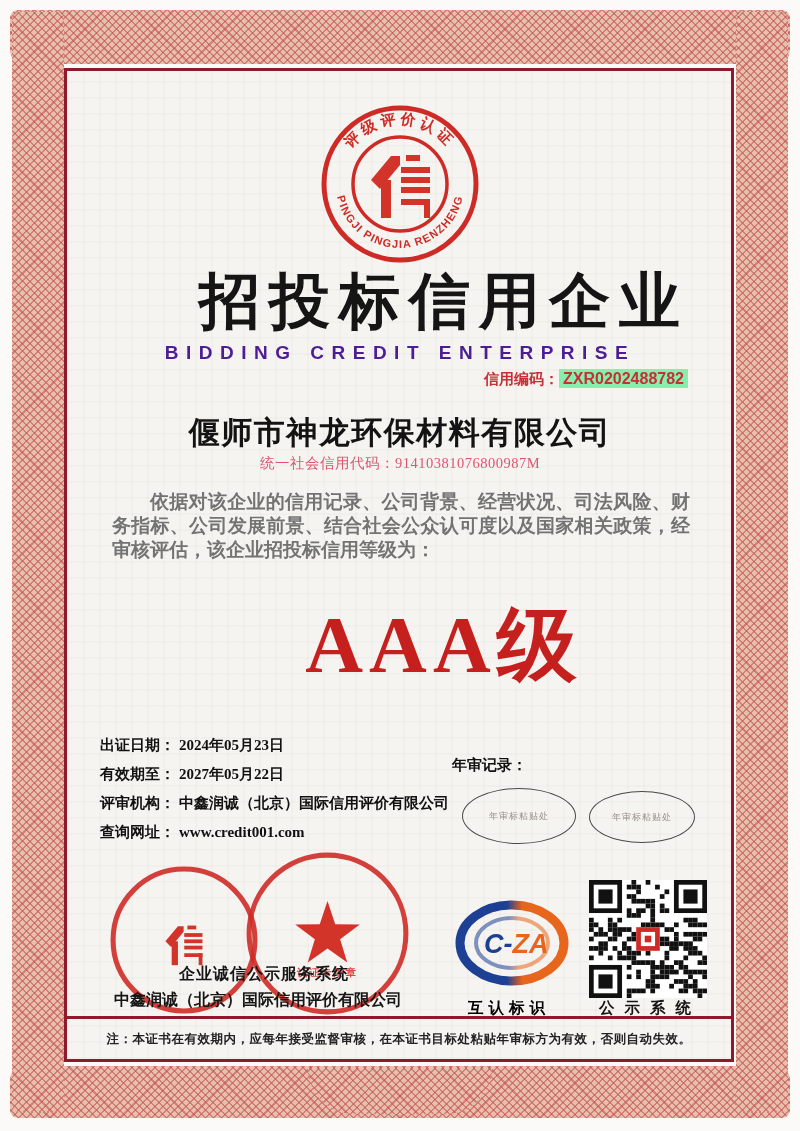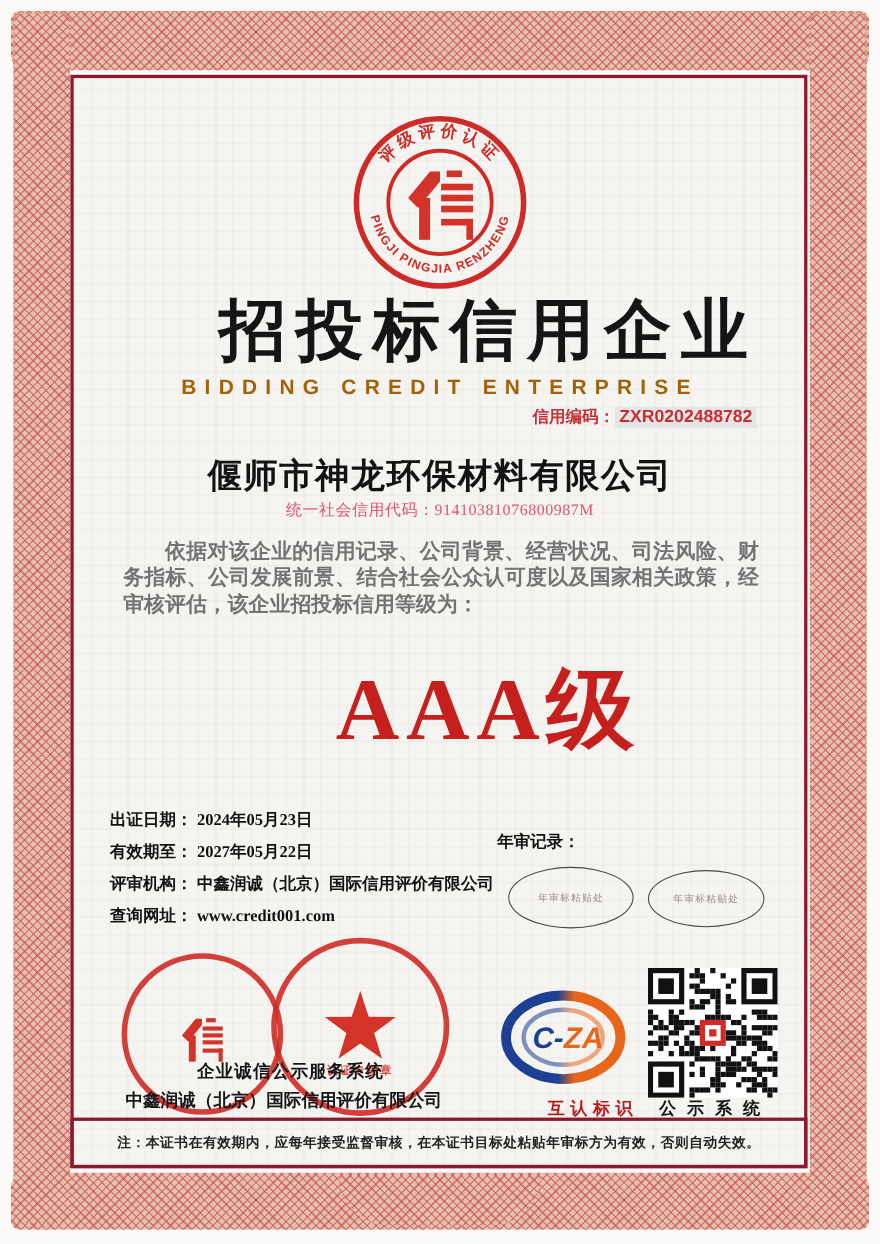--- a/index.html
+++ b/index.html
@@ -44,28 +44,28 @@
   
   .badge{position:absolute;left:320px;top:102px;width:160px;height:164px;}
   
   .title{
     position:absolute;left:0;top:268px;width:100%;text-align:center;
     font-size:61px;font-weight:900;letter-spacing:9px;color:#151515;line-height:1.1;padding-left:44px;
   }
   .subtitle{
     position:absolute;left:0;top:342px;width:100%;text-align:center;
     font-family:"Liberation Sans","DejaVu Sans",sans-serif;
-    font-size:19px;font-weight:600;letter-spacing:7.5px;color:#a16207;
+    font-size:19px;font-weight:600;letter-spacing:7.5px;color:#4c1d95;
   }
   .credit-line{
     position:absolute;right:112px;top:370px;font-size:15px;font-weight:800;color:#c62f35;
   }
   .credit-line .val{
     font-family:"Liberation Sans","DejaVu Sans",sans-serif;
-    font-size:16px;background:#e5e5e5;padding:1px 4px;color:#c62f35;font-weight:700;
+    font-size:16px;background:#86efac;padding:1px 4px;color:#c62f35;font-weight:700;
   }
   .company{
     position:absolute;left:0;top:412px;width:100%;text-align:center;
     font-size:31px;font-weight:900;color:#131313;letter-spacing:1.5px;
   }
   .uscc{
     position:absolute;left:0;top:454px;width:100%;text-align:center;
     font-size:14.5px;font-weight:400;color:#dd5570;letter-spacing:.5px;
   }
   .body-par{
@@ -90,22 +90,22 @@
   .oval-2{left:589px;top:791px;width:104px;height:50px;}
   .oval span{font-size:9px;color:#979086;letter-spacing:1px;}
   
   .seal1{position:absolute;left:108px;top:864px;z-index:1;}
   .seal2{position:absolute;left:244px;top:850px;z-index:1;}
   .caption1{position:absolute;left:138px;top:964px;width:252px;text-align:center;
     font-size:16px;font-weight:900;color:#161616;z-index:2;letter-spacing:1px;}
   .caption2{position:absolute;left:86px;top:990px;width:344px;text-align:center;
     font-size:16px;font-weight:900;color:#161616;z-index:2;}
   .cza{position:absolute;left:452px;top:898px;}
-  .cza-label{position:absolute;left:440px;top:998px;width:140px;text-align:right;
-    font-size:15.5px;font-weight:900;color:#b91c1c;letter-spacing:5px;}
+  .cza-label{position:absolute;left:468px;top:998px;width:140px;text-align:left;
+    font-size:15.5px;font-weight:900;color:#000000;letter-spacing:5px;}
   .qr{position:absolute;left:589px;top:880px;width:118px;height:118px;background:#fff;}
   .qr-label{position:absolute;left:583px;top:998px;width:134px;text-align:center;
     font-size:15.5px;font-weight:900;color:#141414;letter-spacing:10px;}
   .arc-cn{font-size:15px;font-weight:800;fill:#cf2b26;letter-spacing:4px;}
   .arc-en{font-size:11px;font-weight:700;fill:#cf2b26;letter-spacing:1.2px;
     font-family:"Liberation Sans","DejaVu Sans",sans-serif;}
   .arc-seal1{font-size:14.5px;font-weight:800;fill:#cf2b26;letter-spacing:10px;}
   .arc-seal2{font-size:13px;font-weight:800;fill:#cf2b26;letter-spacing:3.5px;}
   .seal-sub{font-size:10px;font-weight:700;fill:rgba(207,43,38,.85);letter-spacing:2px;}
   .cza-text{font-size:27px;font-weight:900;font-style:italic;

